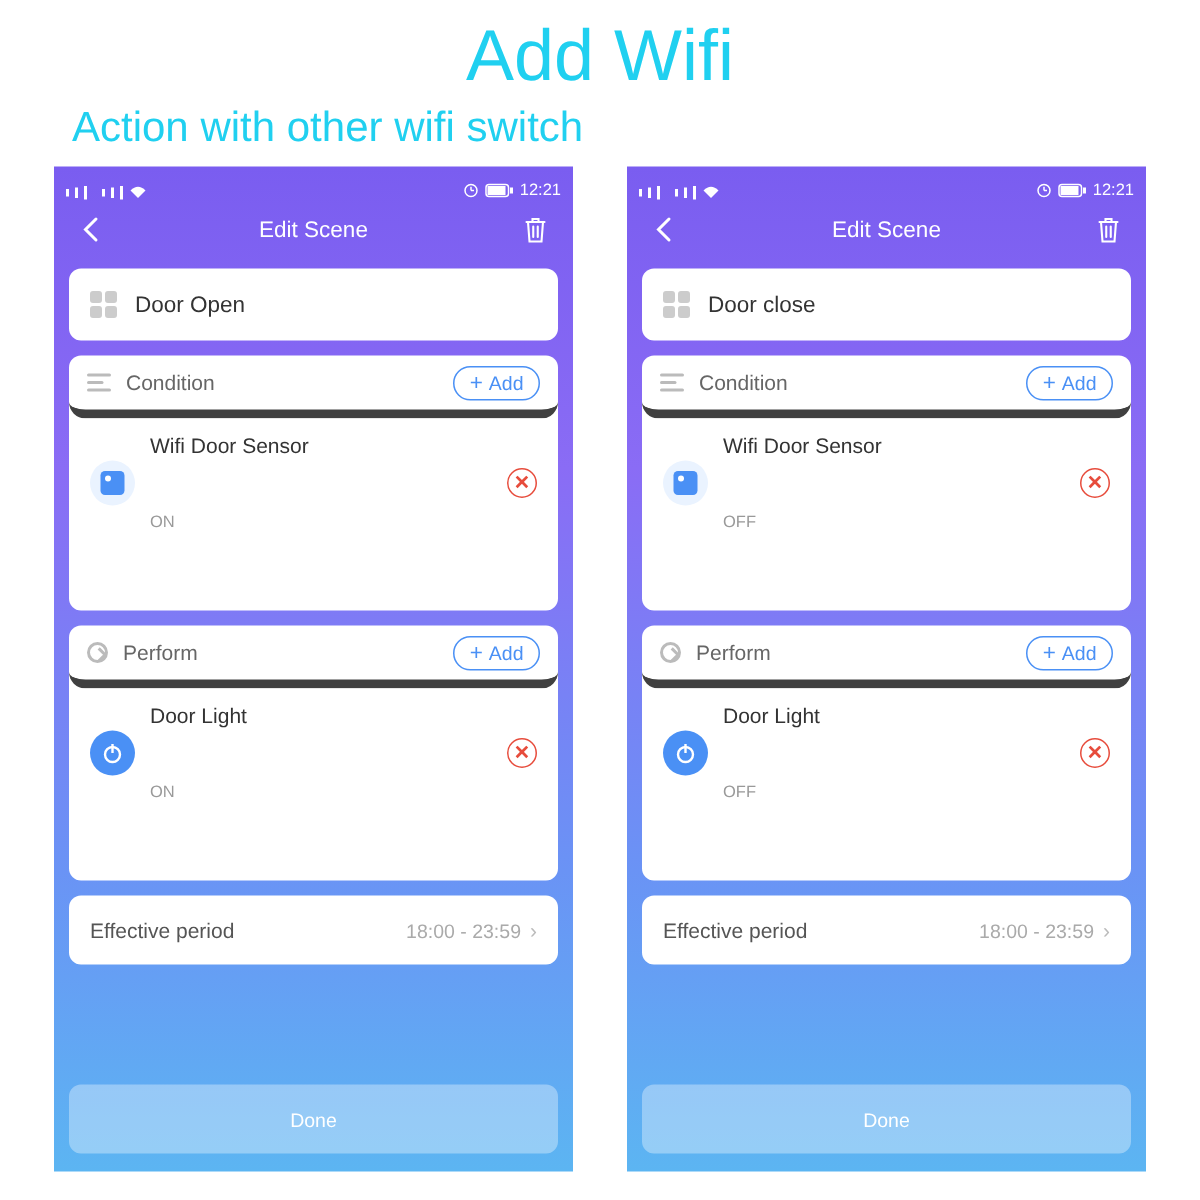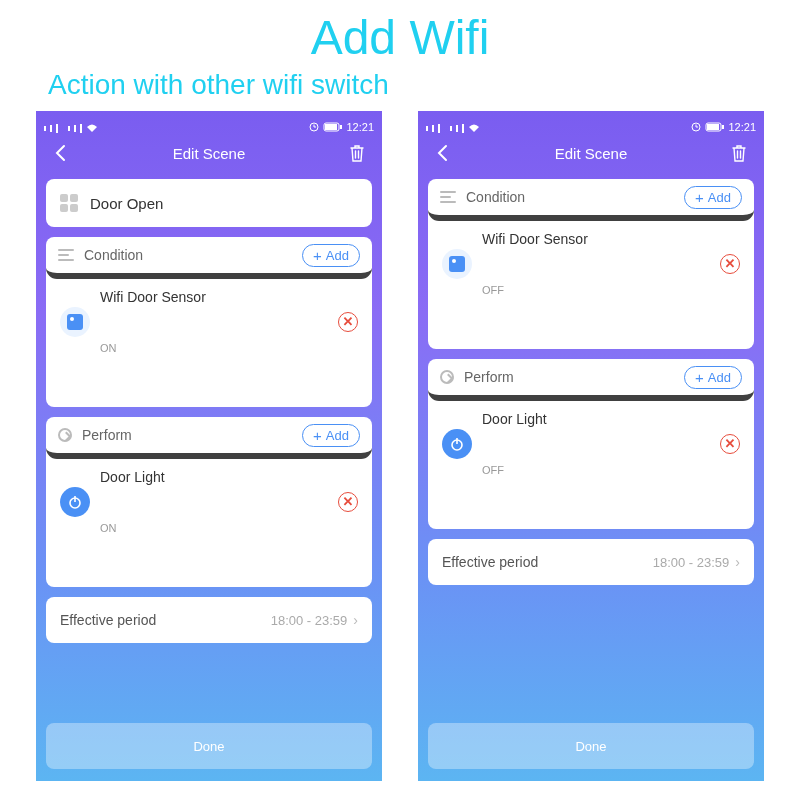--- a/index.html
+++ b/index.html
@@ -332,20 +332,29 @@
           </svg>
       </div>
       <div class="title">Edit Scene</div>
       <div class="trash">
         <svg width="18" height="20" viewBox="0 0 18 20">
             <path d="M3 5 H15 M7 5 V3 H11 V5 M4 5 L5 18 H13 L14 5 M7.5 8 V15 M10.5 8 V15" stroke="#fff" stroke-width="1.4" fill="none" stroke-linecap="round"></path>
           </svg>
       </div>
     </div>
     <div class="content">
+      <div class="card scene-name">
+        <div class="grid-icon">
+            <span></span>
+            <span></span>
+            <span></span>
+            <span></span>
+          </div>
+        <div class="scene-name-text">Door close</div>
+      </div>
 
       <div class="section">
         <div class="section-head">
           <div class="list-icon">
               <div class="line"></div>
               <div class="line mid"></div>
               <div class="line"></div>
             </div>
           <div class="section-title">Condition</div>
           <div class="add-btn">

